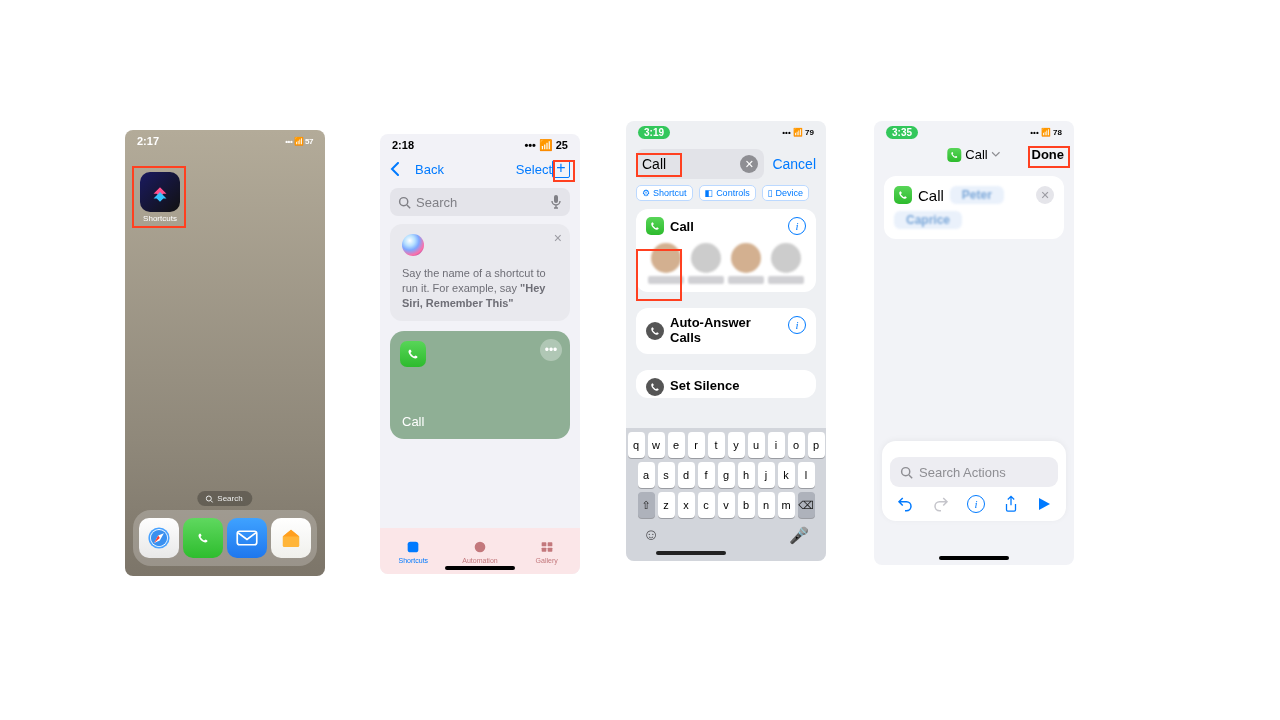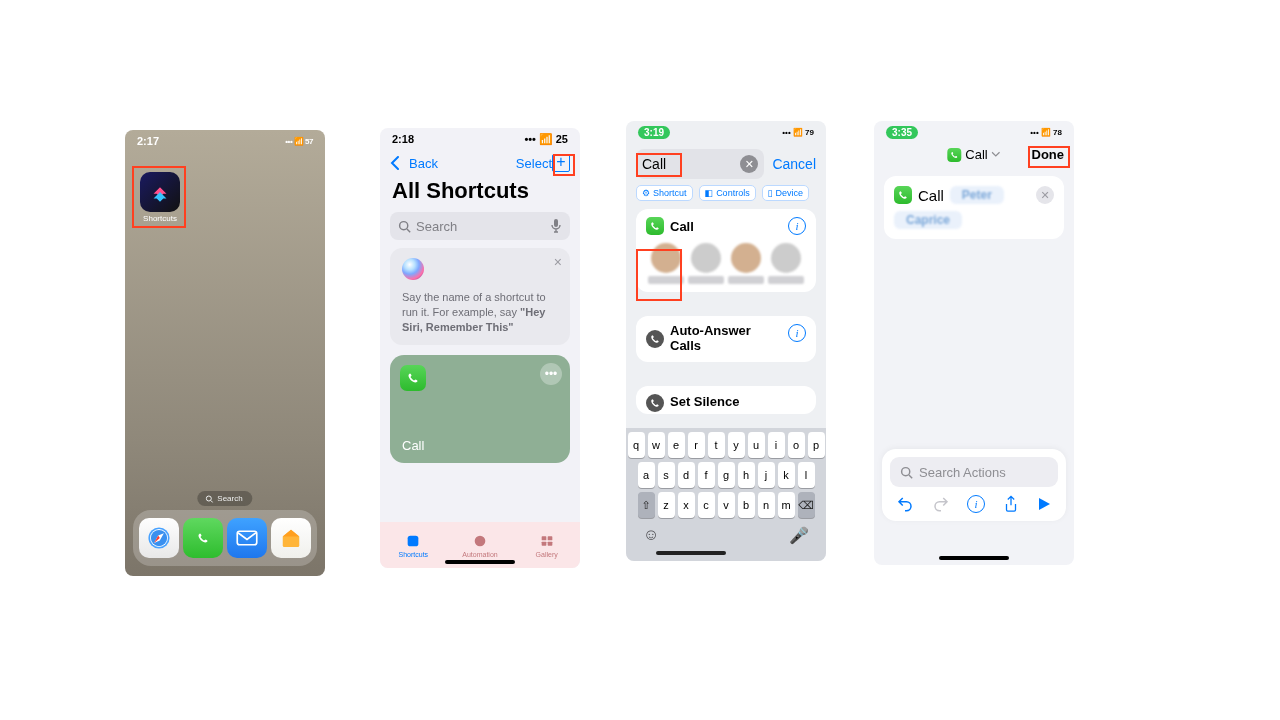--- a/index.html
+++ b/index.html
@@ -19,24 +19,24 @@
   .appicon .lbl { font-size:8px; color:#fff; margin-top:2px; }
   .spot { position:absolute; left:50%; transform:translateX(-50%); bottom:70px;
     background:rgba(0,0,0,.25); color:#eee; font-size:8px; padding:3px 10px 3px 8px; border-radius:10px; display:flex; gap:4px; align-items:center;}
   .dock { position:absolute; left:8px; right:8px; bottom:10px; height:56px;
     background:rgba(255,255,255,.22); border-radius:18px; display:flex; justify-content:space-around; align-items:center; padding:0 4px; }
   .dockapp { width:40px; height:40px; border-radius:10px; display:flex; align-items:center; justify-content:center;}
   #d-saf{background:linear-gradient(#fefefe,#e8e8e8);} #d-phn{background:linear-gradient(#5fd85f,#2ebd2e);}
   #d-mail{background:linear-gradient(#3fa2ff,#1e77ee);} #d-home{background:linear-gradient(#fff,#f0f0ec);}
 
   
-  #s2 { left:380px; top:128px; height:440px; background:#f2f2f7;}
+  #s2 { left:380px; top:134px; height:440px; background:#f2f2f7;}
   #s2 .sb, #s3 .sb, #s4 .sb { color:#000; }
   .nav2 { display:flex; justify-content:space-between; align-items:center; height:26px; padding:0 10px; font-size:13px; color:#007aff;}
-  .nav2 .back { display:flex; align-items:center; gap:10px;}
+  .nav2 .back { display:flex; align-items:center; gap:16px;}
   .nav2 .right { display:flex; align-items:center; }
   .plusbtn { width:18px; height:18px; border:1.5px solid #007aff; color:#007aff; font-size:16px; font-weight:300; line-height:14px; text-align:center; border-radius:2px; display:inline-block;}
   .h1 { font-size:22px; font-weight:700; padding:2px 12px;}
   .search2 { margin:6px 10px; height:28px; background:#e4e4ea; border-radius:8px; display:flex; align-items:center; padding:0 8px; color:#808086; font-size:13px;}
   .search2 .sp { flex:1;}
   .siri { margin:8px 10px 0; background:#e9e9ee; border-radius:12px; padding:10px 12px; position:relative; font-size:11px;}
   .siri .orb{width:22px;height:22px;border-radius:50%; background:radial-gradient(circle at 35% 30%,#fff,#b7e1ff 25%,#7ea8ff 45%,#ff6fa8 70%,#3a2ea8);}
   .siri .x{position:absolute; right:8px; top:6px; color:#9b9ba2; font-size:14px;}
   .siri .t{font-weight:600; font-size:13px; margin-top:6px;}
   .siri .d{color:#6e6e76; line-height:1.35; margin-top:10px;}
@@ -62,21 +62,21 @@
   .chip{font-size:9px; color:#007aff; border:1px solid #bcd9ff; border-radius:5px; padding:2px 5px; display:flex; align-items:center; gap:3px; background:#fff;}
   .res{margin:8px 10px 0; background:#fff; border-radius:12px; padding:8px 10px; position:relative;}
   .res .hdr{display:flex; align-items:center; gap:6px;}
   .res .hdr .pic{width:18px;height:18px;border-radius:5px;background:linear-gradient(#58d558,#2dbb2d);display:flex;align-items:center;justify-content:center;}
   .res .hdr .nm{font-weight:600; font-size:13px;}
   .res .info{position:absolute; right:10px; top:8px;}
   .contacts{display:flex; justify-content:space-around; margin-top:8px;}
   .contact{width:36px;text-align:center;}
   .contact .av{width:30px;height:30px;border-radius:50%;background:#ccc;filter:blur(1.2px);margin:0 auto;}
   .contact .av2{background:#d3b090;} .contact .nm{height:8px;background:#d0d0d4;filter:blur(1px);margin-top:3px;border-radius:2px;}
-  .r2{margin-top:24px;}
+  .r2{margin-top:16px;}
   .r2 .pic.grey{background:#555;border-radius:50%;}
   .r2 .nm .b{font-weight:700;} .r2 .nm{font-size:12px; line-height:1.15;}
   
   .kb{position:absolute; left:0; right:0; bottom:0; background:#d2d5db; padding:4px 3px 6px; }
   .krow{display:flex; justify-content:center; gap:3px; margin-bottom:4px;}
   .key{flex:1; max-width:17px; min-width:17px; height:26px; background:#fff; border-radius:4px; box-shadow:0 1px 0 #9a9ca2; font-size:11px; display:flex; align-items:center; justify-content:center;}
   .krow.r2k{padding:0 10px;}
   .skey{width:24px;background:#aeb2bb;color:#222;}
   .space{flex:1; max-width:none;}
   .srch{background:#0a84ff;color:#fff; max-width:44px; min-width:44px; font-size:10px;}
@@ -94,21 +94,21 @@
   .nav4 .ttl{display:flex; align-items:center; gap:4px; font-weight:500; position:absolute; left:50%; transform:translateX(-50%);}
   .nav4 .ttl .pic{width:14px;height:14px;border-radius:4px;background:linear-gradient(#58d558,#2dbb2d);display:inline-flex;align-items:center;justify-content:center;}
   .nav4 .done{color:#000000; font-weight:600;}
   .action{margin:10px 10px 0;background:#fff;border-radius:12px;padding:10px;}
   .action .ln1{display:flex;align-items:center;gap:6px;}
   .action .ln1 .pic{width:18px;height:18px;border-radius:5px;background:linear-gradient(#58d558,#2dbb2d);display:flex;align-items:center;justify-content:center;}
   .action .ln1 .lab{font-size:15px;}
   .pill{background:#eaf1fb;color:#7ca8d9;filter:blur(1.2px);padding:2px 12px;border-radius:6px;font-size:12px;font-weight:600;}
   .action .x{margin-left:auto;width:18px;height:18px;border-radius:50%;background:#e5e5ea;color:#9b9ba2;font-size:11px;display:flex;align-items:center;justify-content:center;}
   .action .ln2{margin-top:6px;} .action .ln2 .pill{display:inline-block;}
-  .bottombar{position:absolute;left:8px;right:8px;bottom:44px;background:#fff;border-radius:14px;padding:8px 8px 6px;box-shadow:0 -1px 6px rgba(0,0,0,.05);}
+  .bottombar{position:absolute;left:8px;right:8px;bottom:44px;background:#fff;border-radius:14px;padding:16px 8px 6px;box-shadow:0 -1px 6px rgba(0,0,0,.05);}
   .sa{height:30px;background:#ededf2;border-radius:9px;display:flex;align-items:center;gap:6px;padding:0 10px;color:#8e8e93;font-size:13px;}
   .btnrow{display:flex;justify-content:space-between;align-items:center;padding:8px 6px 2px;color:#007aff;}
   .btnrow .g{color:#c5c5cb;}
   #s4 .homebar{bottom:5px;}
 
   
   .ph{width:12px;height:12px;}
   .info-i{width:18px;height:18px;border:1.6px solid #007aff;border-radius:50%;color:#007aff;font-size:11px;font-style:italic;font-family:Georgia,serif;display:flex;align-items:center;justify-content:center;}
   svg{display:block;}
 </style>
@@ -177,21 +177,20 @@
       <svg width="9" height="14" viewBox="0 0 9 14">
           <path d="M8 1L2 7l6 6" stroke="#007aff" stroke-width="2" fill="none" stroke-linecap="round"></path>
         </svg>
       <span>Back</span>
     </div>
     <div class="right">
       <span>Select</span>
       <span class="plusbtn">+</span>
     </div>
   </div>
-  <div class="h1">All Shortcuts</div>
   <div class="search2">
     <svg width="13" height="13" viewBox="0 0 16 16">
         <circle cx="7" cy="7" r="5" stroke="#808086" stroke-width="1.8" fill="none"></circle>
         <line x1="11" y1="11" x2="15" y2="15" stroke="#808086" stroke-width="1.8"></line>
       </svg>
     <span class="sp" style="margin-left:5px">Search</span>
     <svg width="12" height="16" viewBox="0 0 12 16" fill="#808086">
         <rect x="4" y="1" width="4" height="8" rx="2"></rect>
         <path d="M2 7a4 4 0 0 0 8 0M6 11v3M4 14h4" stroke="#808086" stroke-width="1.4" fill="none"></path>
       </svg>

